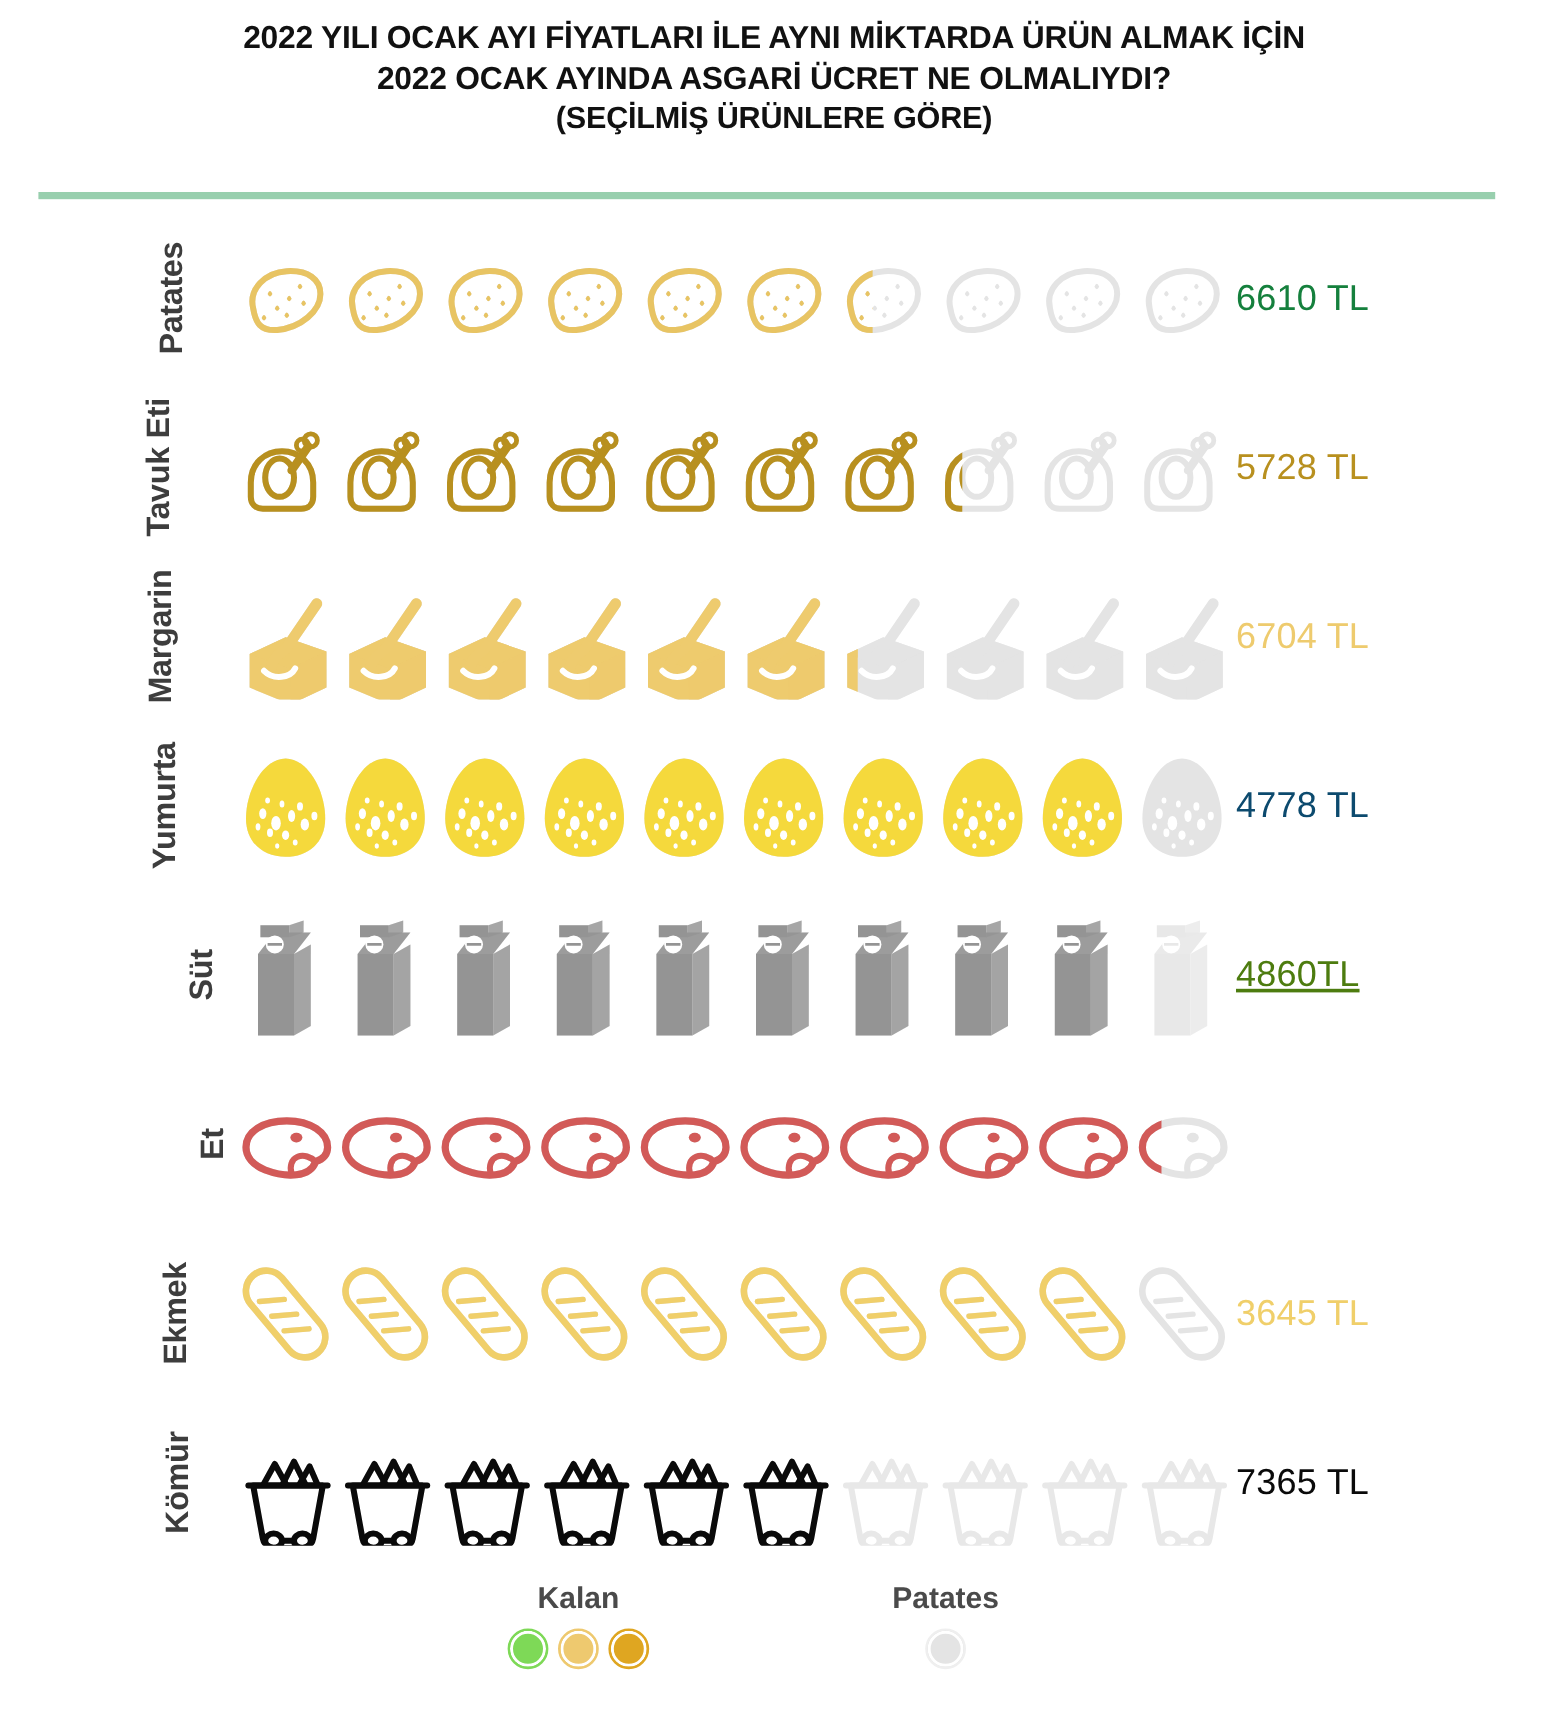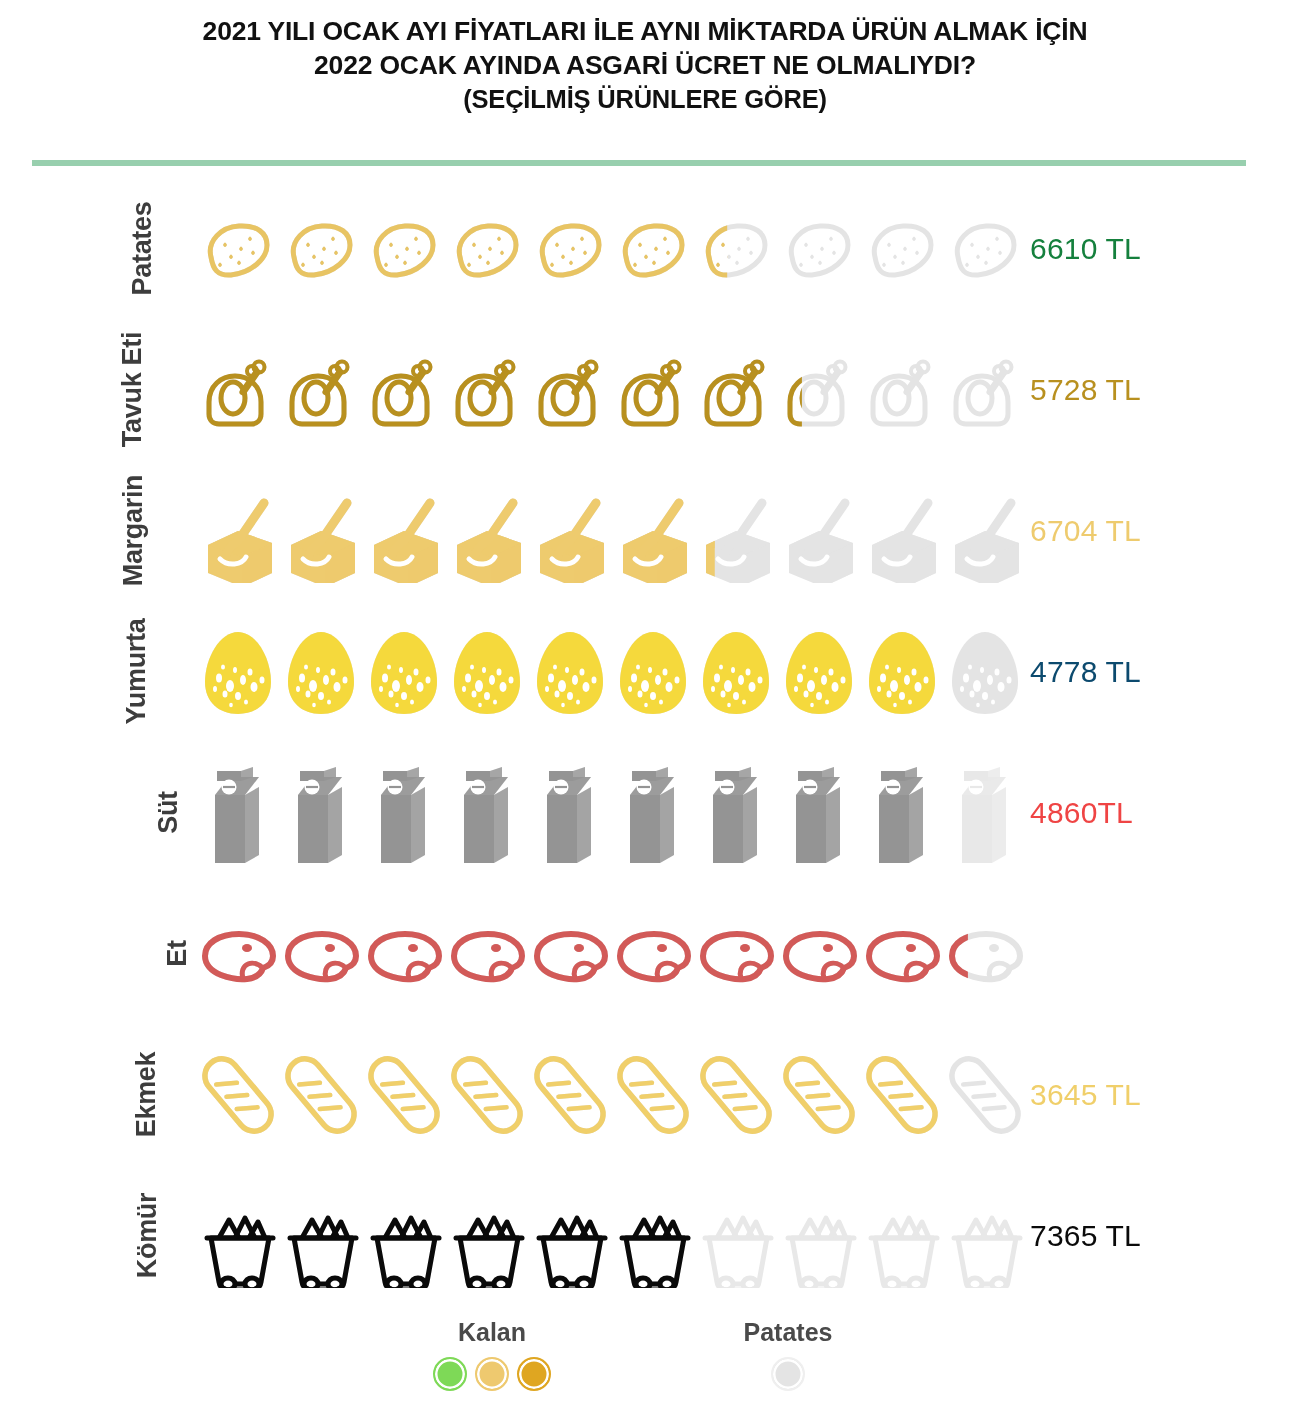--- a/index.html
+++ b/index.html
@@ -120,21 +120,21 @@
     position: absolute;
     left: 0;
     top: 1318px;
     width: 1290px;
     height: 110px;
   }
   .legend-group {
     position: absolute;
     text-align: center;
   }
-  .legend-group.kalan  { left: 392px; width: 200px; }
+  .legend-group.kalan  { left: 382px; width: 200px; }
   .legend-group.eriyen { left: 688px; width: 200px; }
   .legend-title {
     font-size: 25px;
     font-weight: bold;
     color: #4a4a4a;
     margin-bottom: 10px;
   }
   .legend-dots {
     display: flex;
     justify-content: center;
@@ -146,21 +146,21 @@
     border: 2.5px solid transparent;
     background-clip: padding-box;
   }
 </style>
 </head>
 <body>
 
 <div id="page">
 
   <div class="title-block">
-    <div class="title-line l1">2021 YILI OCAK AYI FİYATLARI İLE AYNI MİKTARDA ÜRÜN ALMAK İÇİN</div>
+    <div class="title-line l1">2022 YILI OCAK AYI FİYATLARI İLE AYNI MİKTARDA ÜRÜN ALMAK İÇİN</div>
     <div class="title-line l2">2022 OCAK AYINDA ASGARİ ÜCRET NE OLMALIYDI?</div>
     <div class="title-line l3">(SEÇİLMİŞ ÜRÜNLERE GÖRE)</div>
   </div>
 
   <div class="divider"></div>
 
   <div class="rows" id="rows-container">
       <div class="row r-potato">
         <div class="row-label">
           <span>Patates</span>
@@ -1614,21 +1614,21 @@
           <path d="M4 28 L18 10 L48 10 L34 28 Z" fill="#e8e8e8" opacity="0.9"></path>
           <path d="M6 4 L30 4 L30 14 L6 14 Z" fill="#e8e8e8"></path>
           <path d="M30 4 L42 0 L42 10 L30 14 Z" fill="#e8e8e8" opacity="0.8"></path>
           <circle cx="18" cy="20" r="7.5" fill="#ffffff"></circle>
           <path d="M12 20 L24 20" stroke="#e8e8e8" stroke-width="2.2"></path>
         </g>
               </svg>
             </div>
           </div>
         </div>
-        <div class="row-value" style="color: #ef4444;">4860TL</div>
+        <div class="row-value" style="color: #4d7c0f; text-decoration: underline;">4860TL</div>
       </div>
       <div class="row r-meat">
         <div class="row-label">
           <span>Et</span>
         </div>
         <div class="icon-strip">
           <div class="icon-cell">
             <div class="icon-layer">
               <svg width="78" height="104" viewBox="0 0 78 104" xmlns="http://www.w3.org/2000/svg">
         <g transform="translate(4,30)">

